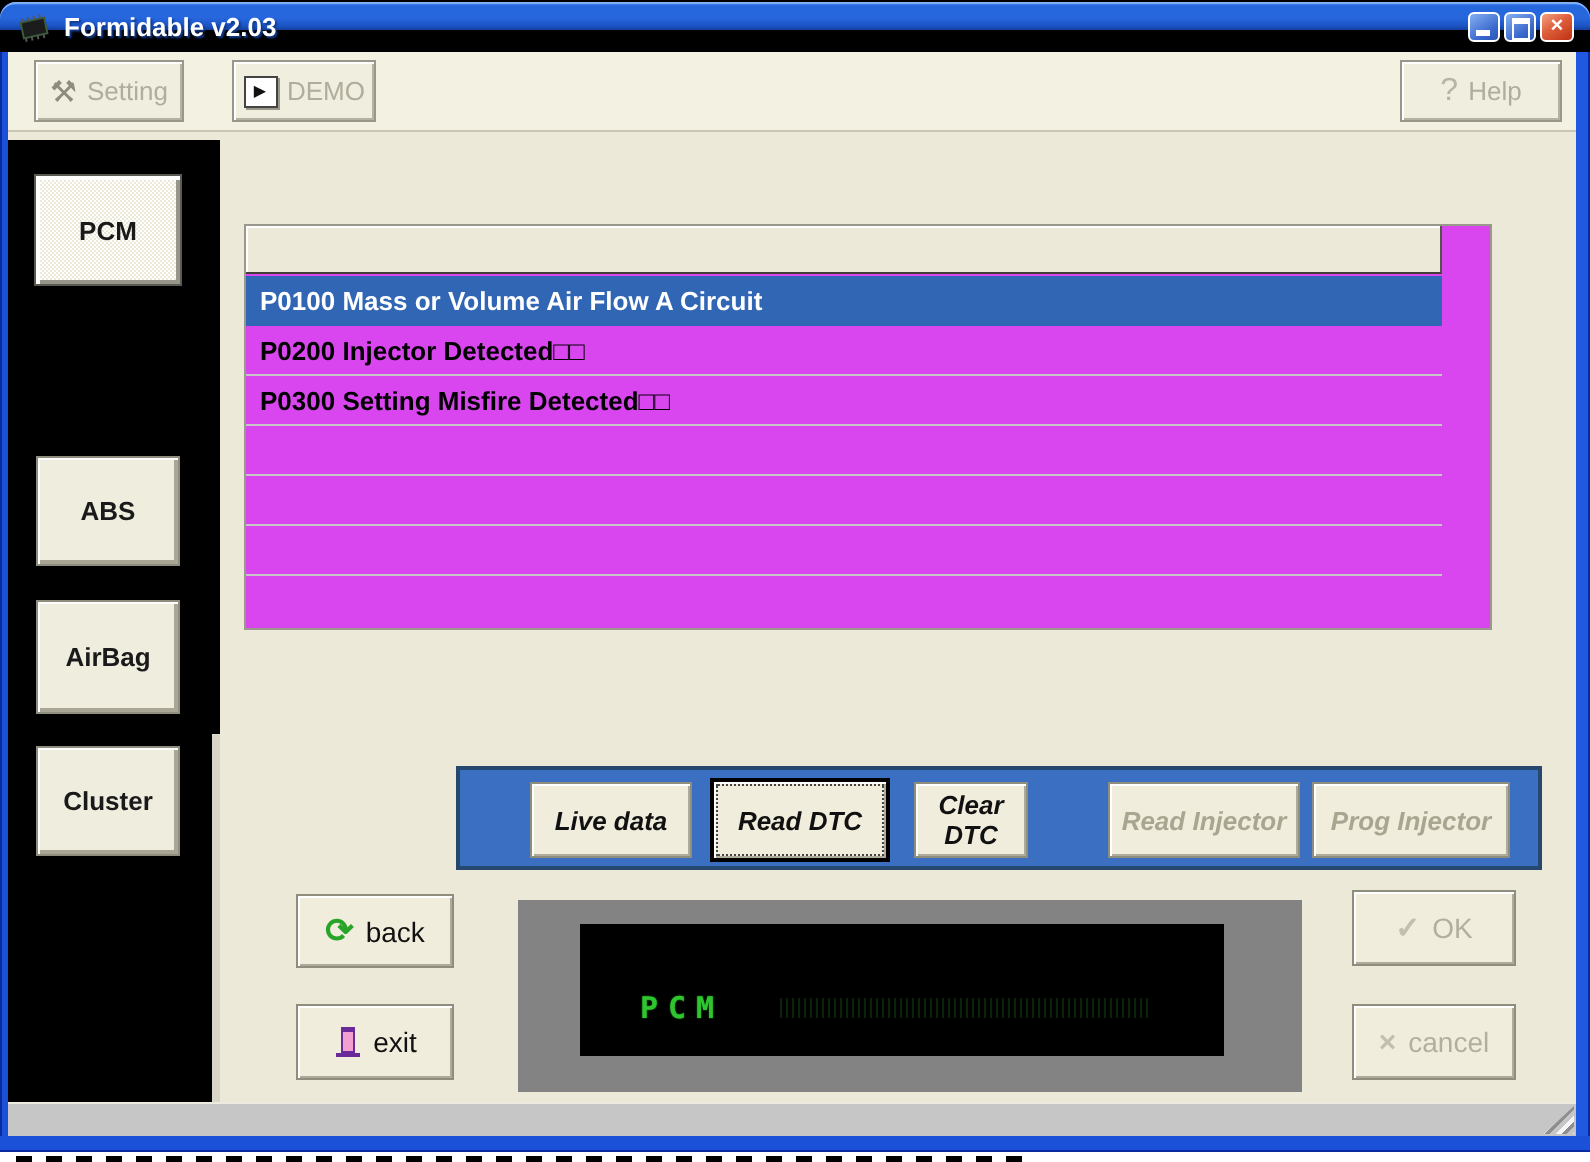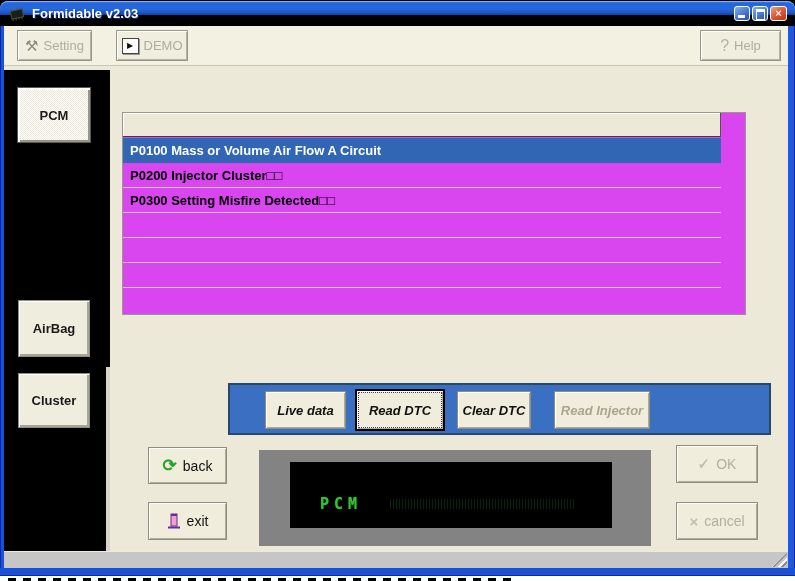--- a/index.html
+++ b/index.html
@@ -78,21 +78,21 @@
 
   
   .action-bar{position:absolute;left:224px;top:317px;width:543px;height:52px;background:#3B6FC2;
     border:2px solid #26486F;box-sizing:border-box;}
   .bar-btn{position:absolute;top:6px;height:38px;background:#F0EDDD;border:1px solid #8F8D7E;
     box-shadow:inset 1px 1px 0 #FFF,inset -1px -1px 0 #AEAB9B;box-sizing:border-box;
     font-style:italic;font-weight:bold;font-size:13px;color:#111;
     display:flex;align-items:center;justify-content:center;}
   .bar-btn.b0{left:35px;width:81px;text-align:right;}
   .bar-btn.b1{left:125px;width:90px;top:4px;height:42px;position:absolute;}
-  .bar-btn.b2{left:227px;width:74px;}
+  .bar-btn.b2{left:227px;width:57px;text-align:center;}
   .bar-btn.b3{left:324px;width:96px;}
   .bar-btn.b4{left:426px;width:99px;}
   .bar-btn.focused{border:2px solid #000;}
   .bar-btn.focused::after{content:"";position:absolute;inset:1px;border:1px dotted #444;}
   .bar-btn.disabled{color:#A9A690;}
 
   
   .nav-btn{position:absolute;background:#F0EDDD;border:1px solid #8F8D7E;box-sizing:border-box;
     box-shadow:inset 1px 1px 0 #FFF,inset -1px -1px 0 #AEAB9B;
     font-size:14px;color:#111;display:flex;align-items:center;justify-content:center;gap:6px;}
@@ -165,40 +165,42 @@
     <div class="tb-btn help-btn">
       <span class="q">?</span>
       <span>Help</span>
     </div>
   </div>
 
   <div class="main">
 
     <div class="sidebar">
       <div class="side-btn selected" style="top:17px">PCM</div>
+      <div class="side-btn" style="top:158px">ABS</div>
       <div class="side-btn" style="top:230px;height:57px">AirBag</div>
       <div class="side-btn" style="top:303px">Cluster</div>
     </div>
     <div class="sidebar-edge"></div>
 
     <div class="list">
       <div class="list-header"></div>
       <div class="row selected" style="top:25px">P0100 Mass or Volume Air Flow A Circuit</div>
-      <div class="row" style="top:50px">P0200 Injector Cluster□□</div>
+      <div class="row" style="top:50px">P0200 Injector Detected□□</div>
       <div class="row" style="top:75px">P0300 Setting Misfire Detected□□</div>
       <div class="row" style="top:100px"></div>
       <div class="row" style="top:125px"></div>
       <div class="row" style="top:150px"></div>
     </div>
 
     <div class="action-bar">
       <div class="bar-btn b0">Live data</div>
       <div class="bar-btn b1 focused">Read DTC</div>
       <div class="bar-btn b2">Clear DTC</div>
       <div class="bar-btn b3 disabled">Read Injector</div>
+      <div class="bar-btn b4 disabled">Prog Injector</div>
     </div>
 
     <div class="nav-btn back-btn">
       <span class="refresh-icon">⟳</span>
       <span>back</span>
     </div>
     <div class="nav-btn exit-btn">
       <svg width="14" height="17" viewBox="0 0 14 17">
         <rect x="4" y="1" width="6" height="12" fill="#F2A0D0" stroke="#6A2A9A"></rect>
         <rect x="4" y="1" width="6" height="2" fill="#6A2A9A"></rect>

